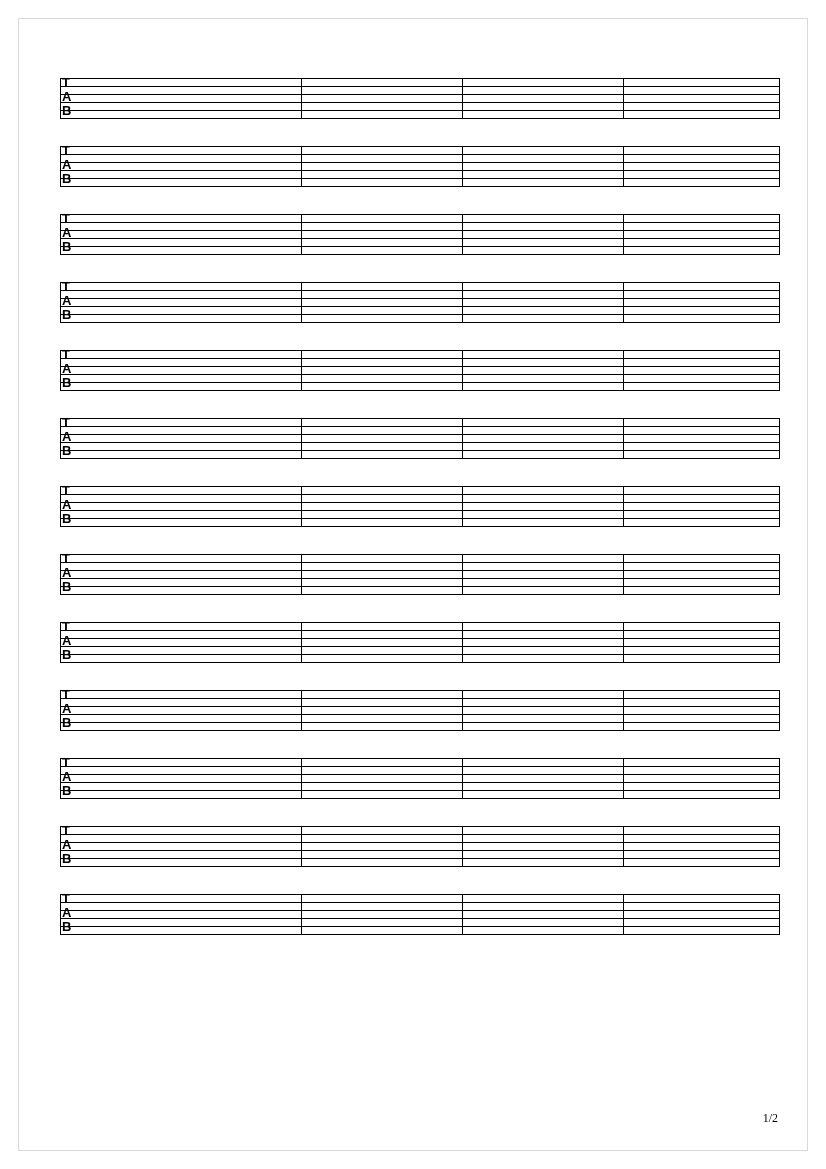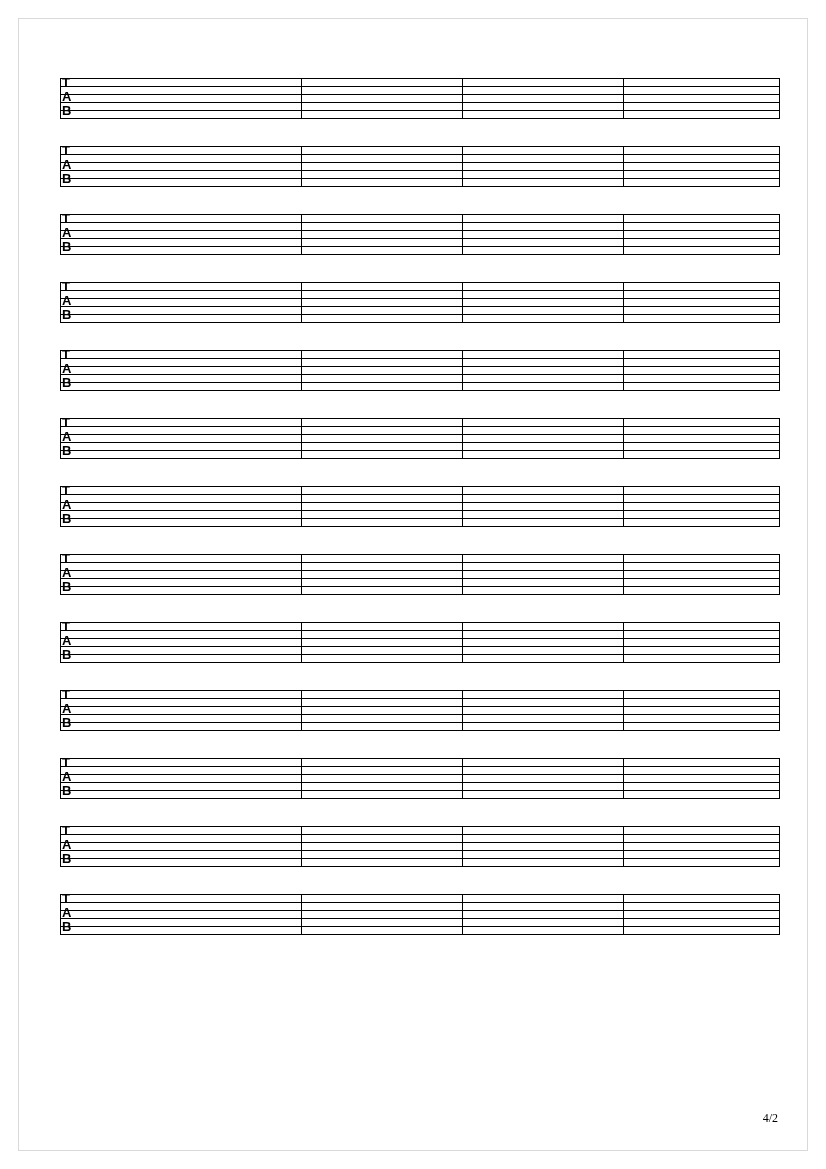--- a/index.html
+++ b/index.html
@@ -381,14 +381,14 @@
         <div class="tab-clef">
           <span class="t">T</span>
           <span class="a">A</span>
           <span class="b">B</span>
         </div>
       </div>
     </div>
 
   </div>
 
-  <div class="page-number">4/2</div>
+  <div class="page-number">1/2</div>
 </div>
 
 </body></html>

